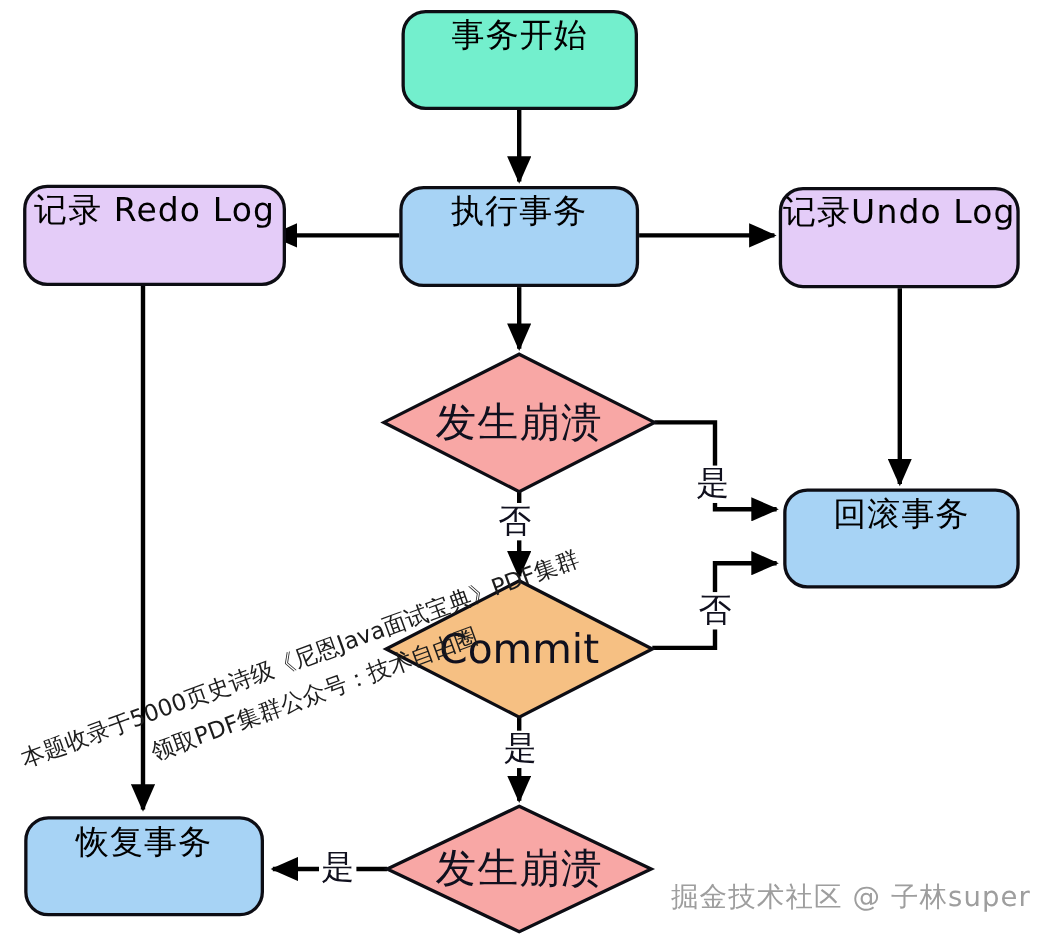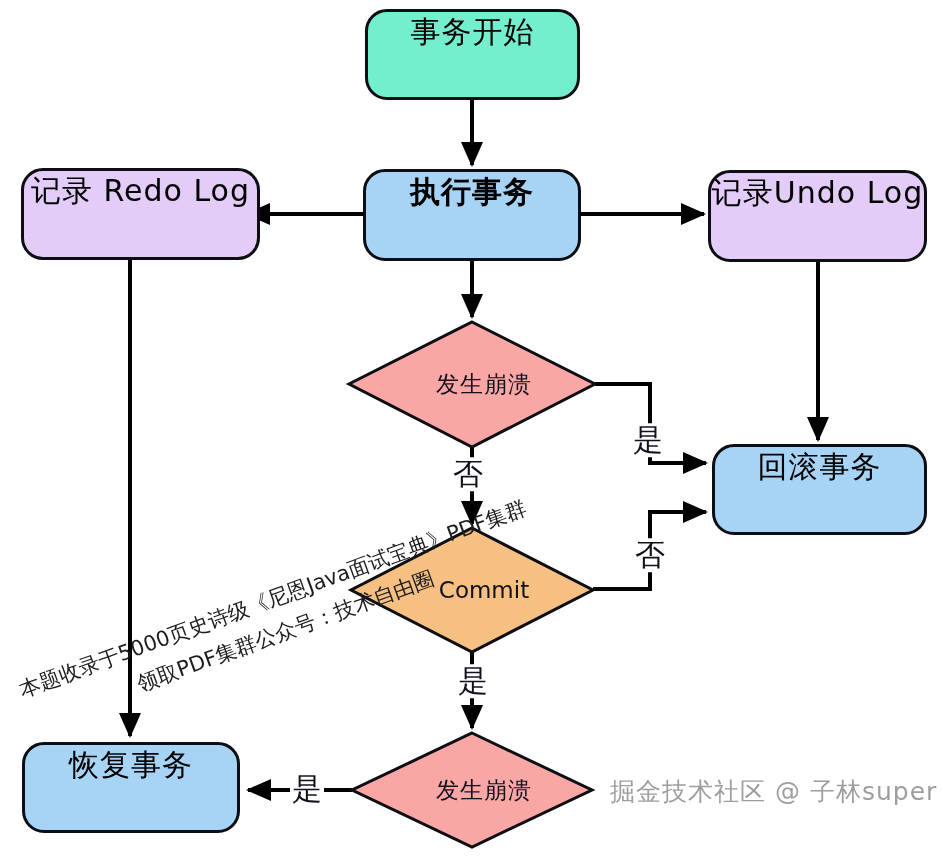--- a/index.html
+++ b/index.html
@@ -28,33 +28,32 @@
     align-items: flex-start;
     justify-content: center;
     font-size: 30px;
     color: #000000;
     letter-spacing: 1px;
     box-sizing: border-box;
     white-space: nowrap;
   }
   .node-start    { left: 365px; top: 9px;   width: 215px; height: 91px; }
   .node-redo     { left: 21px;  top: 168px; width: 239px; height: 92px; }
-  .node-execute  { left: 363px; top: 169px; width: 218px; height: 92px; font-weight: bold; }
+  .node-execute  { left: 363px; top: 169px; width: 218px; height: 92px; }
   .node-undo     { left: 708px; top: 170px; width: 219px; height: 92px; }
   .node-rollback { left: 712px; top: 444px; width: 215px; height: 91px; }
   .node-recover  { left: 22px;  top: 742px; width: 218px; height: 91px; }
   .diamond-label {
     position: absolute;
     z-index: 2;
     transform: translate(-50%, -50%);
-    font-size: 23px;
+    font-size: 37px;
     color: #10101e;
     letter-spacing: 1px;
     white-space: nowrap;
-    margin-left: 12px;
   }
   .dl-crash1 { left: 472px; top: 384px; }
   .dl-commit { left: 472px; top: 590px; letter-spacing: 0; }
   .dl-crash2 { left: 472px; top: 790px; }
   .edge-label {
     position: absolute;
     z-index: 3;
     transform: translate(-50%, -50%);
     font-size: 30px;
     color: #10101e;
@@ -76,21 +75,21 @@
     transform-origin: 0 100%;
     transform: rotate(-20deg);
     white-space: nowrap;
   }
   .wm1 { left: 25px;  top: 676px; }
   .wm2 { left: 143px; top: 670px; }
   .credit {
     position: absolute;
     z-index: 4;
     left: 610px;
-    top: 775px;
+    top: 799px;
     font-size: 25px;
     color: #9e9e9e;
     text-shadow: 1.5px 1.5px 0 #ffffff;
     white-space: nowrap;
     letter-spacing: 1px;
   }
 </style>
 </head>
 <body>
 

